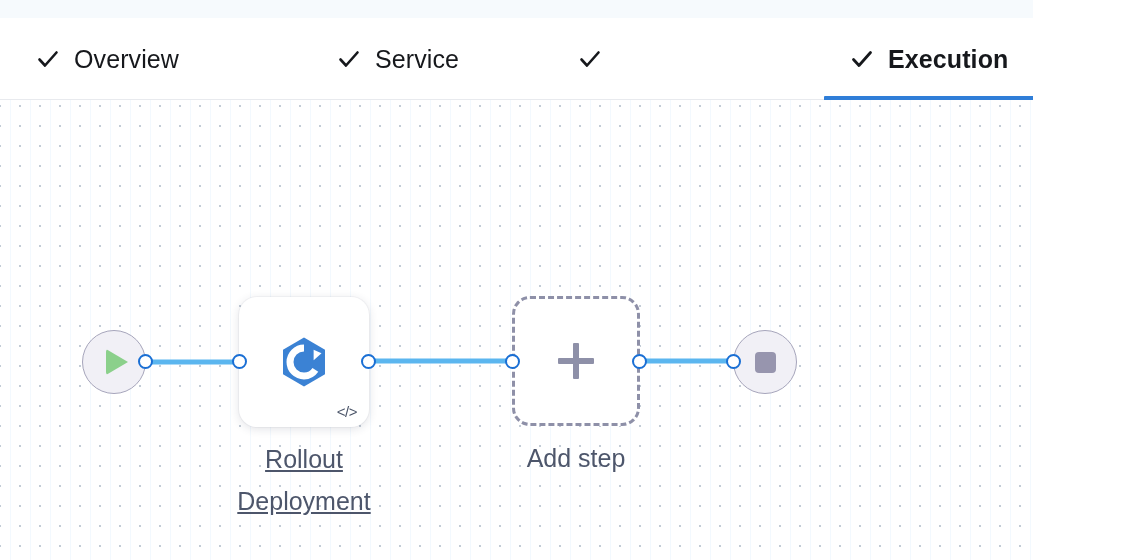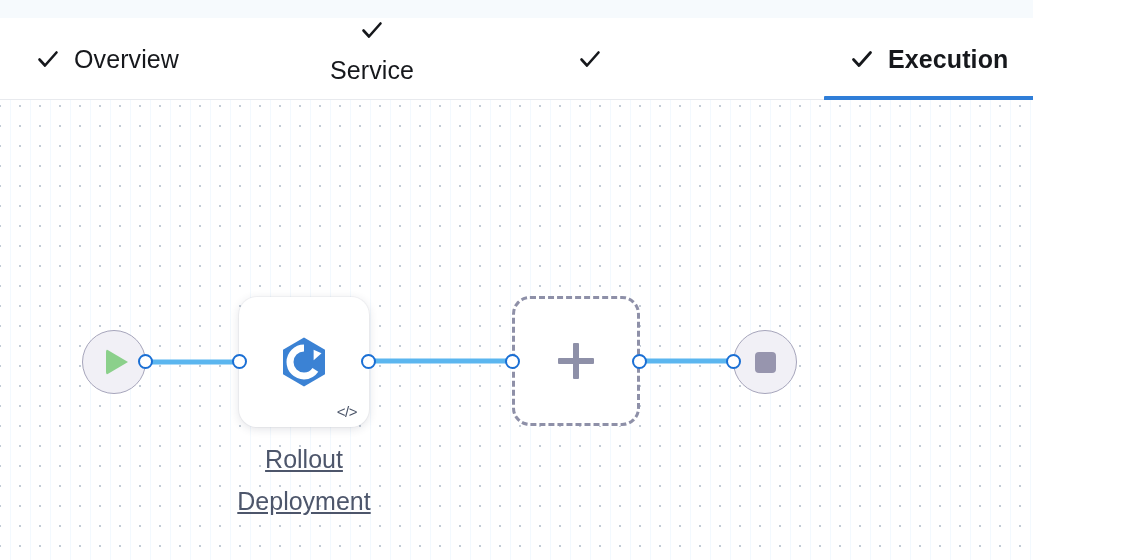--- a/index.html
+++ b/index.html
@@ -82,21 +82,21 @@
     height: 5px;
     width: 100%;
     background: #2f7ed8;
     border-radius: 1px;
     display: none;
   }
   .tab.active .underline { display: block; }
 
   
   .tab-0 { position: absolute; left: 36px;  }
-  .tab-1 { position: absolute; left: 330px; flex-direction: column; }
+  .tab-1 { position: absolute; left: 337px; }
   .tab-2 { position: absolute; left: 578px; }
   .tab-3 { position: absolute; left: 824px; width: 240px; justify-content: flex-start; padding-left: 26px; }
 
   
   .canvas {
     position: absolute;
     top: 100px; left: 0;
     width: 1140px;
     height: 460px;
     background-color: #ffffff;
@@ -301,20 +301,21 @@
       <span class="node-label" style="left:-35px; top:141px; width:200px;text-decoration:underline;">Rollout
 Deployment</span>
     </div>
 
     <div class="node" style="left:512px; top:196px;">
       <div class="add-node">
         <span class="plus"></span>
       </div>
       <span class="handle" style="left:-7px; top:58px;"></span>
       <span class="handle" style="left:120px; top:58px;"></span>
+      <span class="node-label" style="left:-36px; top:141px; width:200px;">Add step</span>
     </div>
 
     <div class="node" style="left:733px; top:230px;">
       <div class="terminal-node">
         <span class="stop-sq"></span>
       </div>
       <span class="handle" style="left:-7px; top:24px;"></span>
     </div>
 
   </div>

